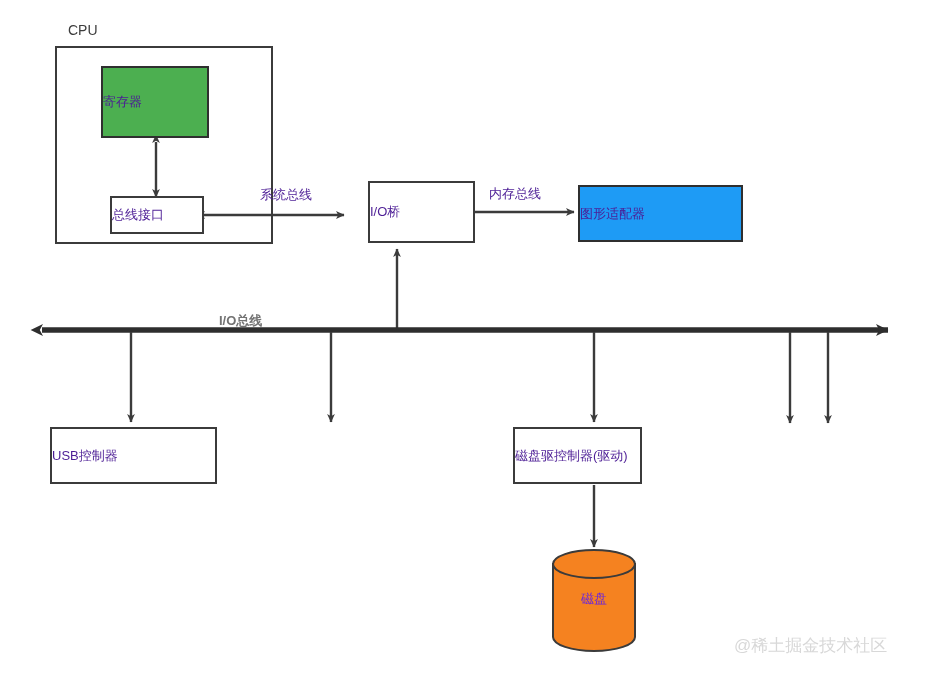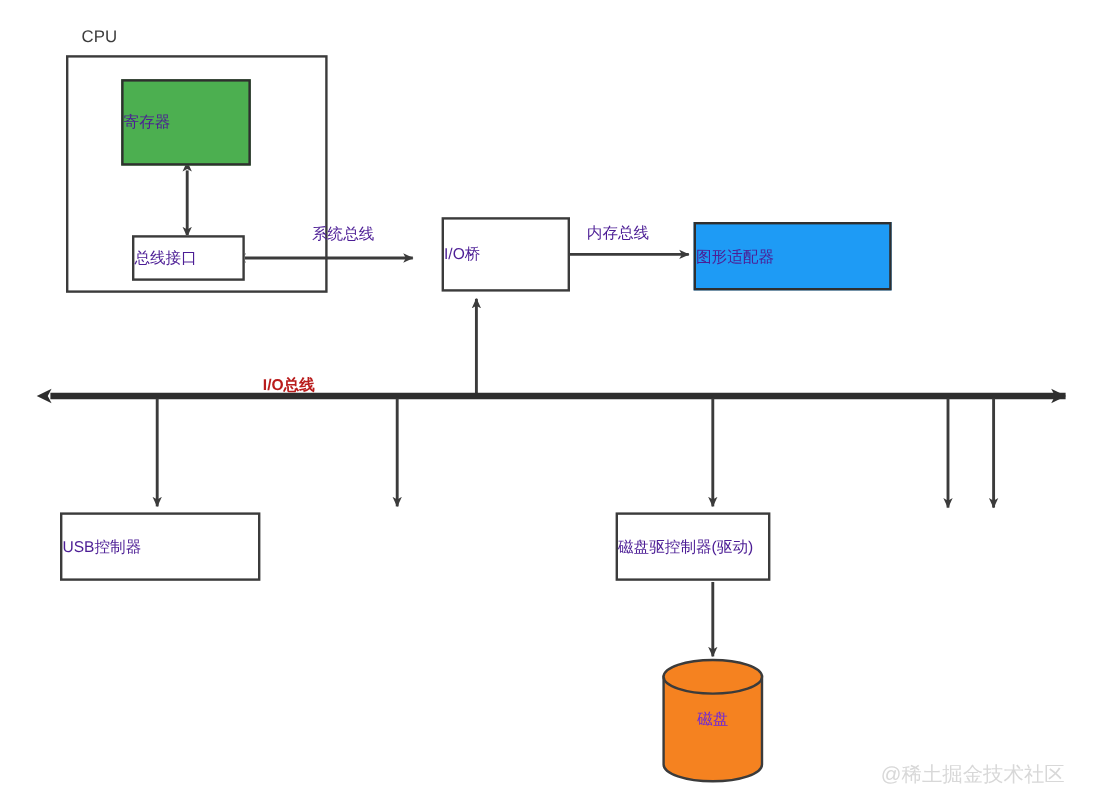--- a/index.html
+++ b/index.html
@@ -39,21 +39,21 @@
     background: transparent;
   }
   .label {
     position: absolute;
     color: #4c1d95;
     font-size: 13px;
     white-space: nowrap;
   }
   .bus-label {
     position: absolute;
-    color: #b91c1c;
+    color: #737373;
     font-size: 13px;
     font-weight: bold;
     white-space: nowrap;
   }
   .cpu-title {
     position: absolute;
     color: #3c3c3c;
     font-size: 14px;
   }
   .watermark {

